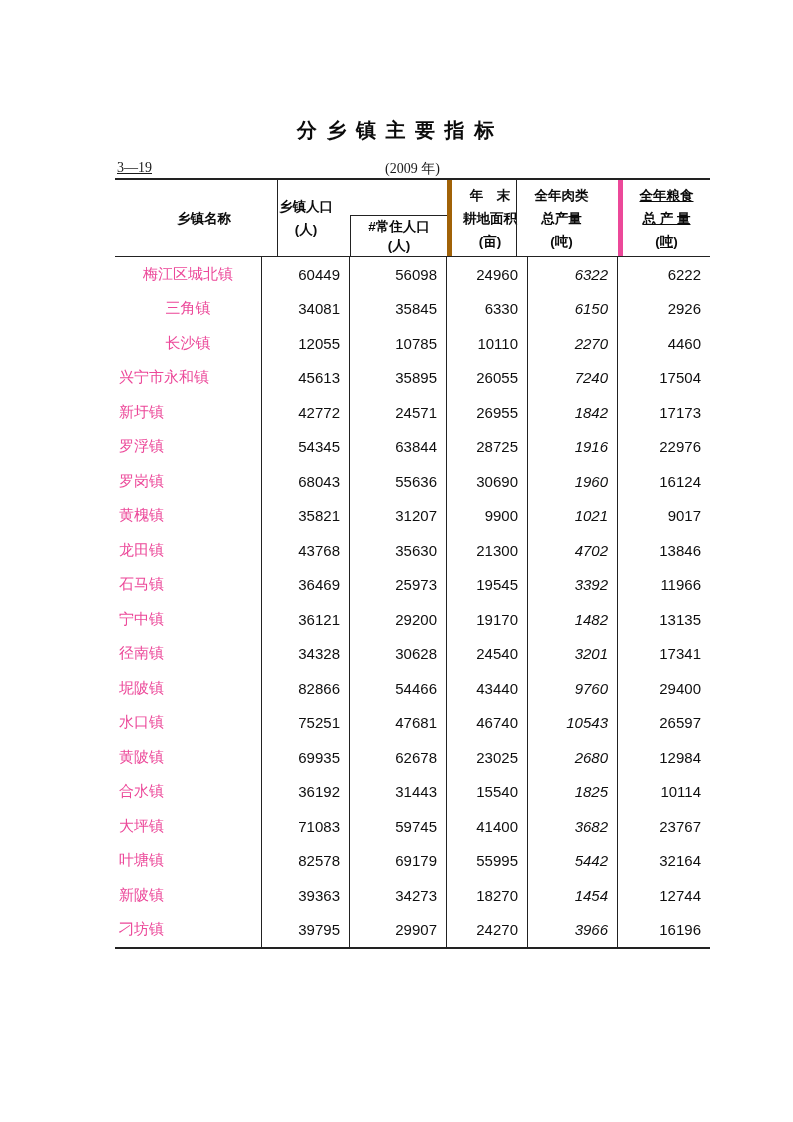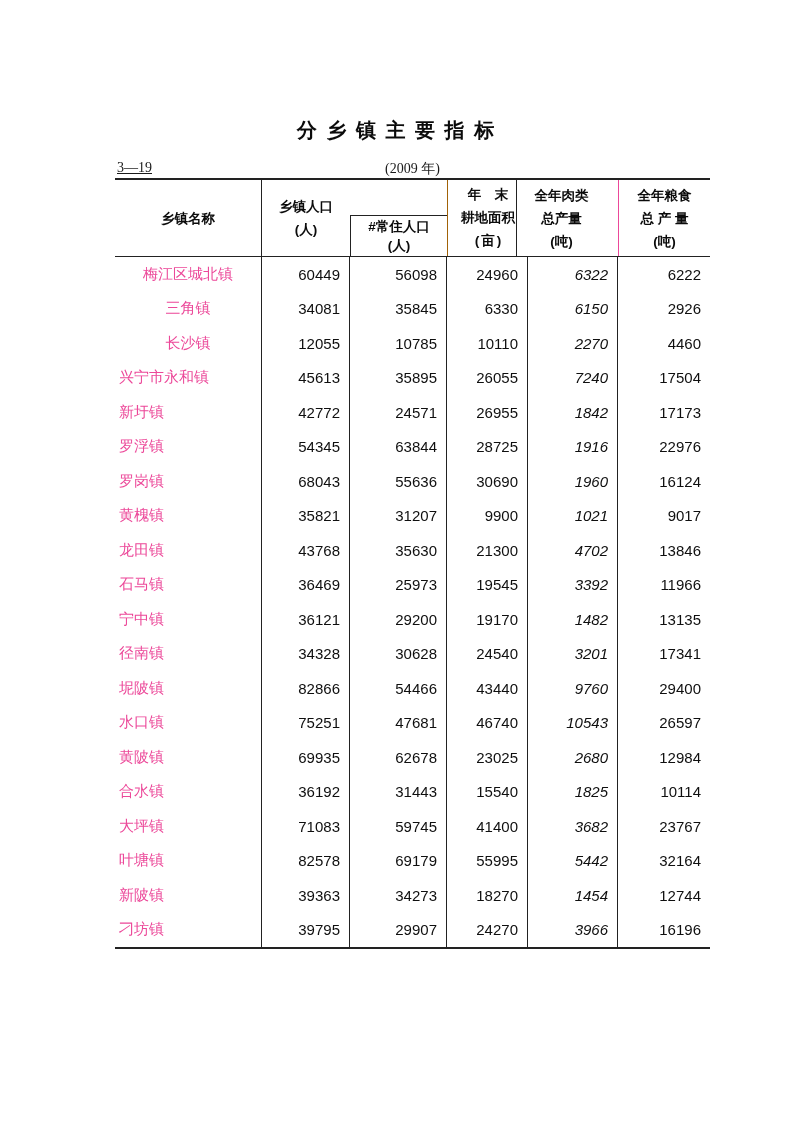--- a/index.html
+++ b/index.html
@@ -46,25 +46,25 @@
   .thead {
     position: relative;
     height: 76px;
     border-bottom: 1px solid #222;
     font-family: "Liberation Sans", "DejaVu Sans", sans-serif;
     font-weight: bold;
     font-size: 13.5px;
     color: #0b0b0b;
   }
   .h-cell { position: absolute; top: 0; height: 76px; display: flex; flex-direction: column; justify-content: center; align-items: center; box-sizing: border-box; line-height: 23px; text-align: center; }
-  .h-name   { left: 0;     width: 147px; border-right: 1px solid #222; }
+  .h-name   { left: 16px;     width: 147px; border-right: 1px solid #222; }
   .h-pop    { left: 147px; width: 88px; }
-  .h-land   { left: 332px; width: 81px;  border-left: 1px solid #a16207; font-family: Liberation Mono, monospace; }
+  .h-land   { left: 332px; width: 81px;  border-left: 5px solid #a16207; }
   .h-meat   { left: 401px; width: 90px;  border-left: 1px solid #222; }
-  .h-grain  { left: 503px; width: 92px;  border-left: 1px solid #ec4899; }
+  .h-grain  { left: 503px; width: 92px;  border-left: 5px solid #ec4899; text-decoration: underline; }
   .h-resident {
     position: absolute;
     left: 235px; top: 35px;
     width: 97px; height: 41px;
     border-top: 1px solid #222;
     border-left: 1px solid #222;
     box-sizing: border-box;
     display: flex; flex-direction: column; justify-content: center; align-items: center;
     line-height: 19px;
   }

